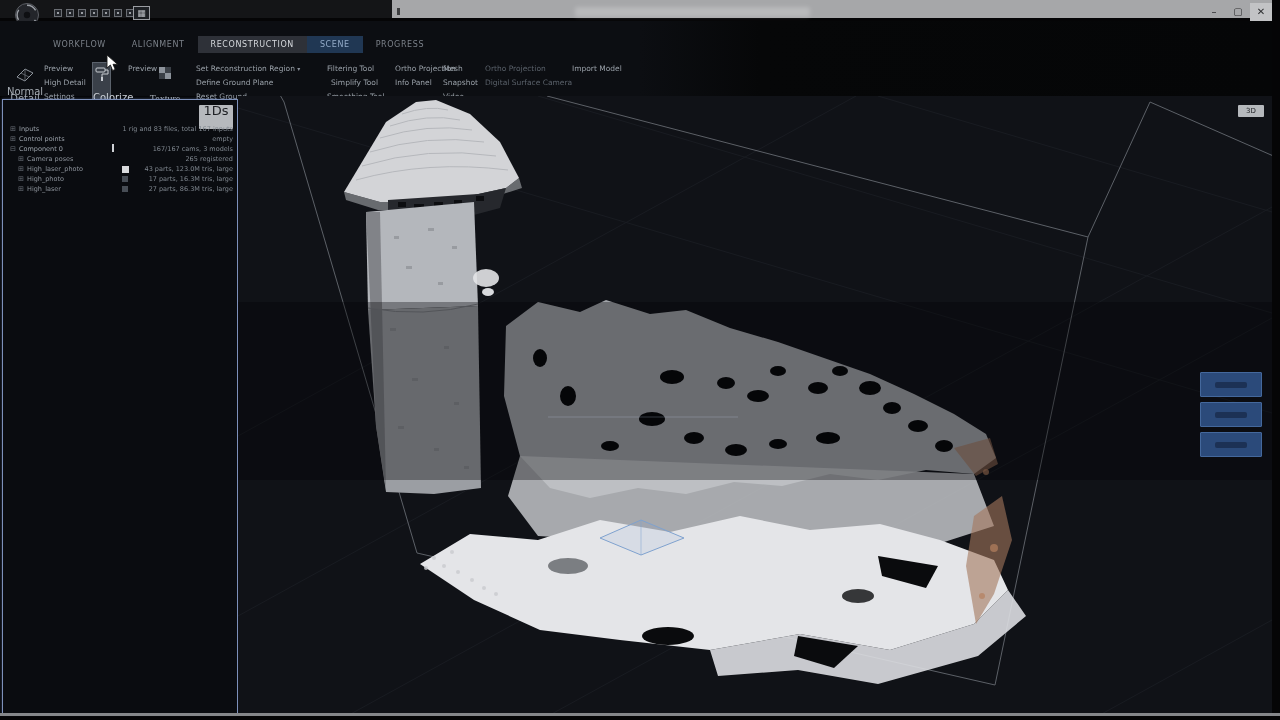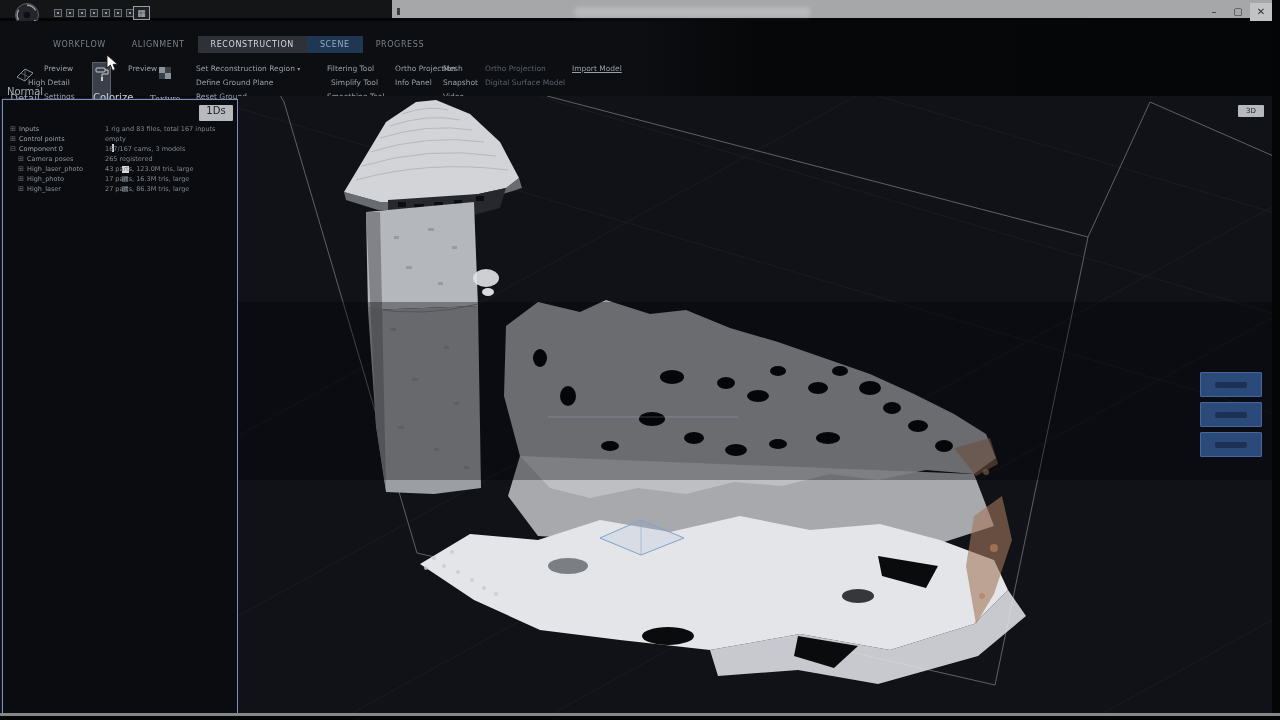--- a/index.html
+++ b/index.html
@@ -35,27 +35,27 @@
   .bigbtn{ position:absolute; top:0; height:42px; text-align:center; color:#a6acb3; font-size:10px; }
   .bigbtn .bb-label{ position:absolute; left:0; right:0; bottom:2px; line-height:7px; }
   .bigbtn svg{ position:absolute; left:50%; transform:translateX(-50%); top:3px; }
   .colorize{ background:#3a4049; border:1px solid #5b626c; color:#ced2d7; }
   .gstrip{ position:absolute; top:84px; height:11px; background:#16181d; color:#72787f;
            font-size:7px; line-height:11px; text-align:center; }
   .drop-arrow{ font-size:6px; color:#8a9099; }
   
   .lpanel{ position:absolute; left:2px; top:99px; width:236px; height:615px; background:#0a0c10;
            border:1px solid #7d90ba; box-shadow:0 0 3px rgba(110,140,200,.45); }
-  .pview-btn{ position:absolute; right:4px; top:5px; width:34px; height:16px; background:#b6b9bd; color:#1d1f23;
-              font-size:10px; line-height:12px; text-align:center; border-radius:1px; }
+  .pview-btn{ position:absolute; right:4px; top:5px; width:34px; height:24px; background:#b6b9bd; color:#1d1f23;
+              font-size:13px; line-height:12px; text-align:center; border-radius:1px; }
   .trow{ position:absolute; left:0; width:100%; height:10px; font-size:6.5px; line-height:10px; }
   .trow .exp{ position:absolute; color:#6a7078; font-size:7px; }
   .trow .tlabel{ position:absolute; color:#9aa1a9; white-space:nowrap; }
   .trow.child .tlabel{ color:#8b9199; }
-  .trow .tvalue{ position:absolute; right:4px; width:128px; color:#7f868e; white-space:nowrap; }
+  .trow .tvalue{ position:absolute; right:4px; width:128px; text-align:right; color:#7f868e; white-space:nowrap; }
   .lvl0 .exp{ left:7px; } .lvl0 .tlabel{ left:16px; }
   .lvl1 .exp{ left:15px; } .lvl1 .tlabel{ left:24px; }
   .micon{ position:absolute; left:119px; top:1.5px; width:7px; height:7px; }
   .micon.solid{ background:#d9dadd; }
   .micon.dimi{ width:6px; height:6px; background:#474d55; }
   .sel-tick{ position:absolute; left:109px; width:2px; height:8px; background:#cfd2d6; }
   
   .viewport{ position:absolute; left:238px; top:96px; width:1034px; height:620px; background:#101217; overflow:hidden; }
   .vview-btn{ position:absolute; right:8px; top:9px; width:26px; height:12px; background:#b6b9bd; color:#1d1f23;
               font-size:7px; line-height:12px; text-align:center; border-radius:1px; z-index:6; }
@@ -117,21 +117,21 @@
 
     <div class="rgroup" style="left:4px; width:190px;">
       <div class="bigbtn" style="left:2px; width:38px;">
         <svg width="22" height="18" viewBox="0 0 22 18">
           <path d="M3,12 L11,4 L19,8 L11,16 Z" fill="none" stroke="#8d939b" stroke-width="1"></path>
           <path d="M7,8 L15,12 M11,4 L11,16" stroke="#6c727a" stroke-width="0.8"></path>
         </svg>
         <span class="bb-label">Normal Detail</span>
       </div>
       <span class="ritem" style="left:40px; top:2px;">Preview</span>
-      <span class="ritem" style="left:24px; top:16px;">High Detail</span>
+      <span class="ritem" style="left:40px; top:16px;">High Detail</span>
       <span class="ritem" style="left:40px; top:30px;">Settings</span>
       <div class="bigbtn colorize" style="left:88px; width:19px;">
         <svg width="16" height="16" viewBox="0 0 16 16">
           <rect x="2" y="2" width="9" height="4" rx="1" fill="none" stroke="#c8ccd2" stroke-width="1"></rect>
           <path d="M11,4 h3 v4 h-6 v3" fill="none" stroke="#c8ccd2" stroke-width="1"></path>
           <rect x="7" y="11" width="2" height="4" fill="#c8ccd2"></rect>
         </svg>
         <span class="bb-label">Colorize</span>
       </div>
       <span class="ritem" style="left:124px; top:2px;">Preview</span>
@@ -163,26 +163,26 @@
       <span class="ritem" style="left:68px; top:2px;">Ortho Projection</span>
       <span class="ritem" style="left:68px; top:16px;">Info Panel</span>
     </div>
     <div class="gstrip" style="left:325px; width:112px;">Tools</div>
 
     <div class="rgroup" style="left:443px; width:126px;">
       <span class="ritem" style="left:0; top:2px;">Mesh</span>
       <span class="ritem" style="left:0; top:16px;">Snapshot</span>
       <span class="ritem" style="left:0; top:30px;">Video</span>
       <span class="ritem dim" style="left:42px; top:2px;">Ortho Projection</span>
-      <span class="ritem dim" style="left:42px; top:16px;">Digital Surface Model</span>
+      <span class="ritem dim" style="left:42px; top:16px;">Digital Surface Camera</span>
     </div>
     <div class="gstrip" style="left:440px; width:127px;">Export</div>
 
     <div class="rgroup" style="left:572px; width:56px;">
-      <span class="ritem" style="left:0; top:2px;text-decoration:underline;">Import Model</span>
+      <span class="ritem" style="left:0; top:2px;">Import Model</span>
     </div>
     <div class="gstrip" style="left:569px; width:58px;">Import</div>
   </div>
 
   <div class="lpanel">
     <div class="pview-btn">1Ds</div>
 
     <div class="trow lvl0" style="top:24px;">
       <span class="exp">⊞</span>
       <span class="tlabel">Inputs</span>

